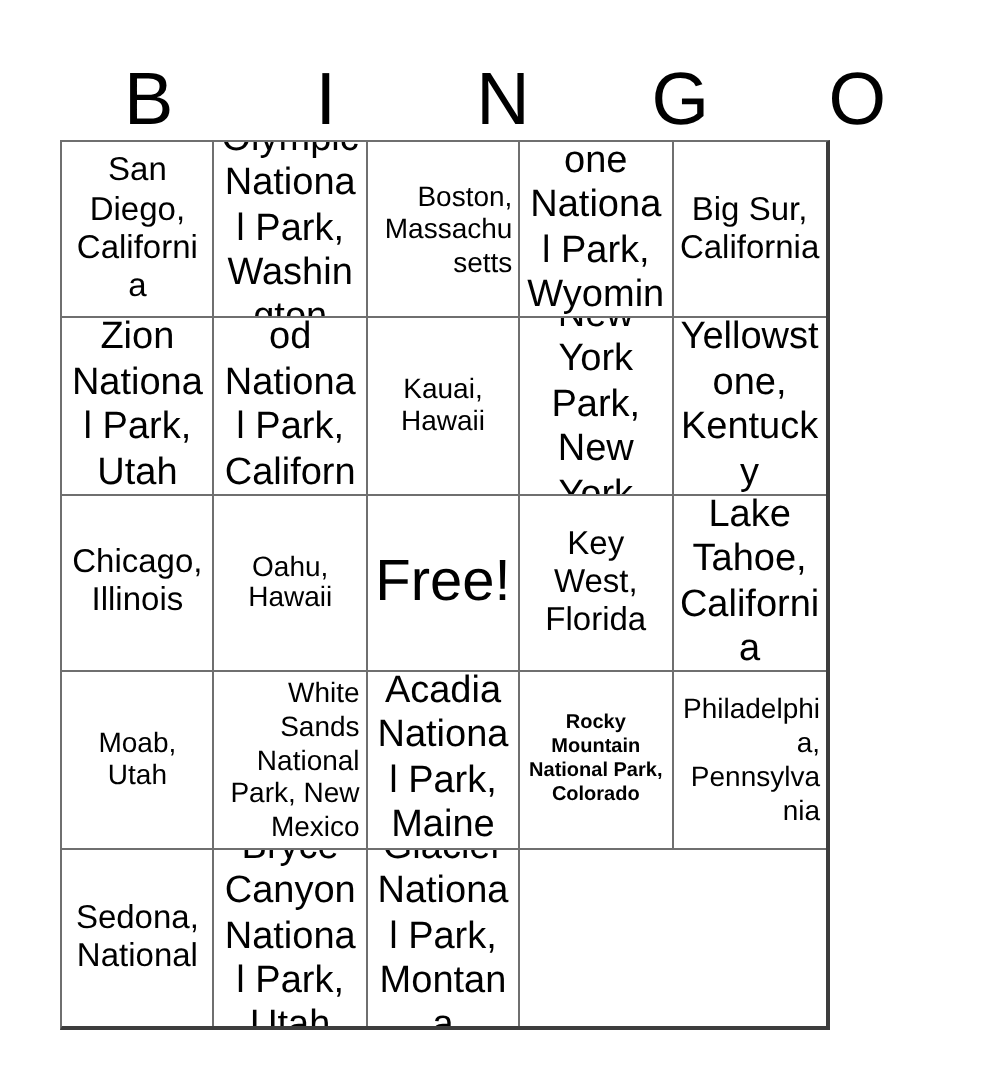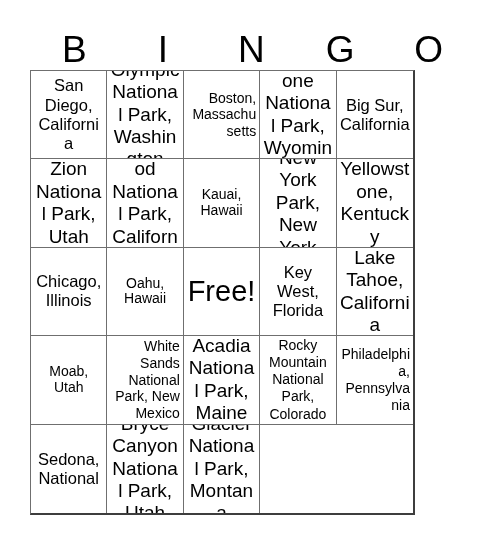--- a/index.html
+++ b/index.html
@@ -83,21 +83,21 @@
   .cell-text {
     display: block;
     width: 100%;
     color: #000000;
     font-family: "Liberation Sans", sans-serif;
     line-height: 1.18;
     word-wrap: break-word;
   }
 
   
-  .t-xs  { font-size: 14px;  line-height: 1.22; }
+  .t-xs  { font-size: 10px;  line-height: 1.22; font-weight: bold; }
   .t-sm  { font-size: 14px;   line-height: 1.2; text-align: right; }
   .t-md  { font-size: 19px;   line-height: 1.18; }
   .t-lg  { font-size: 16.5px; line-height: 1.16; }
   .t-xl  { font-size: 14px;   line-height: 1.14; }
   .t-xxl { font-size: 29px;   line-height: 1.12; }
 </style>
 </head>
 <body>
 
 <div id="card">

